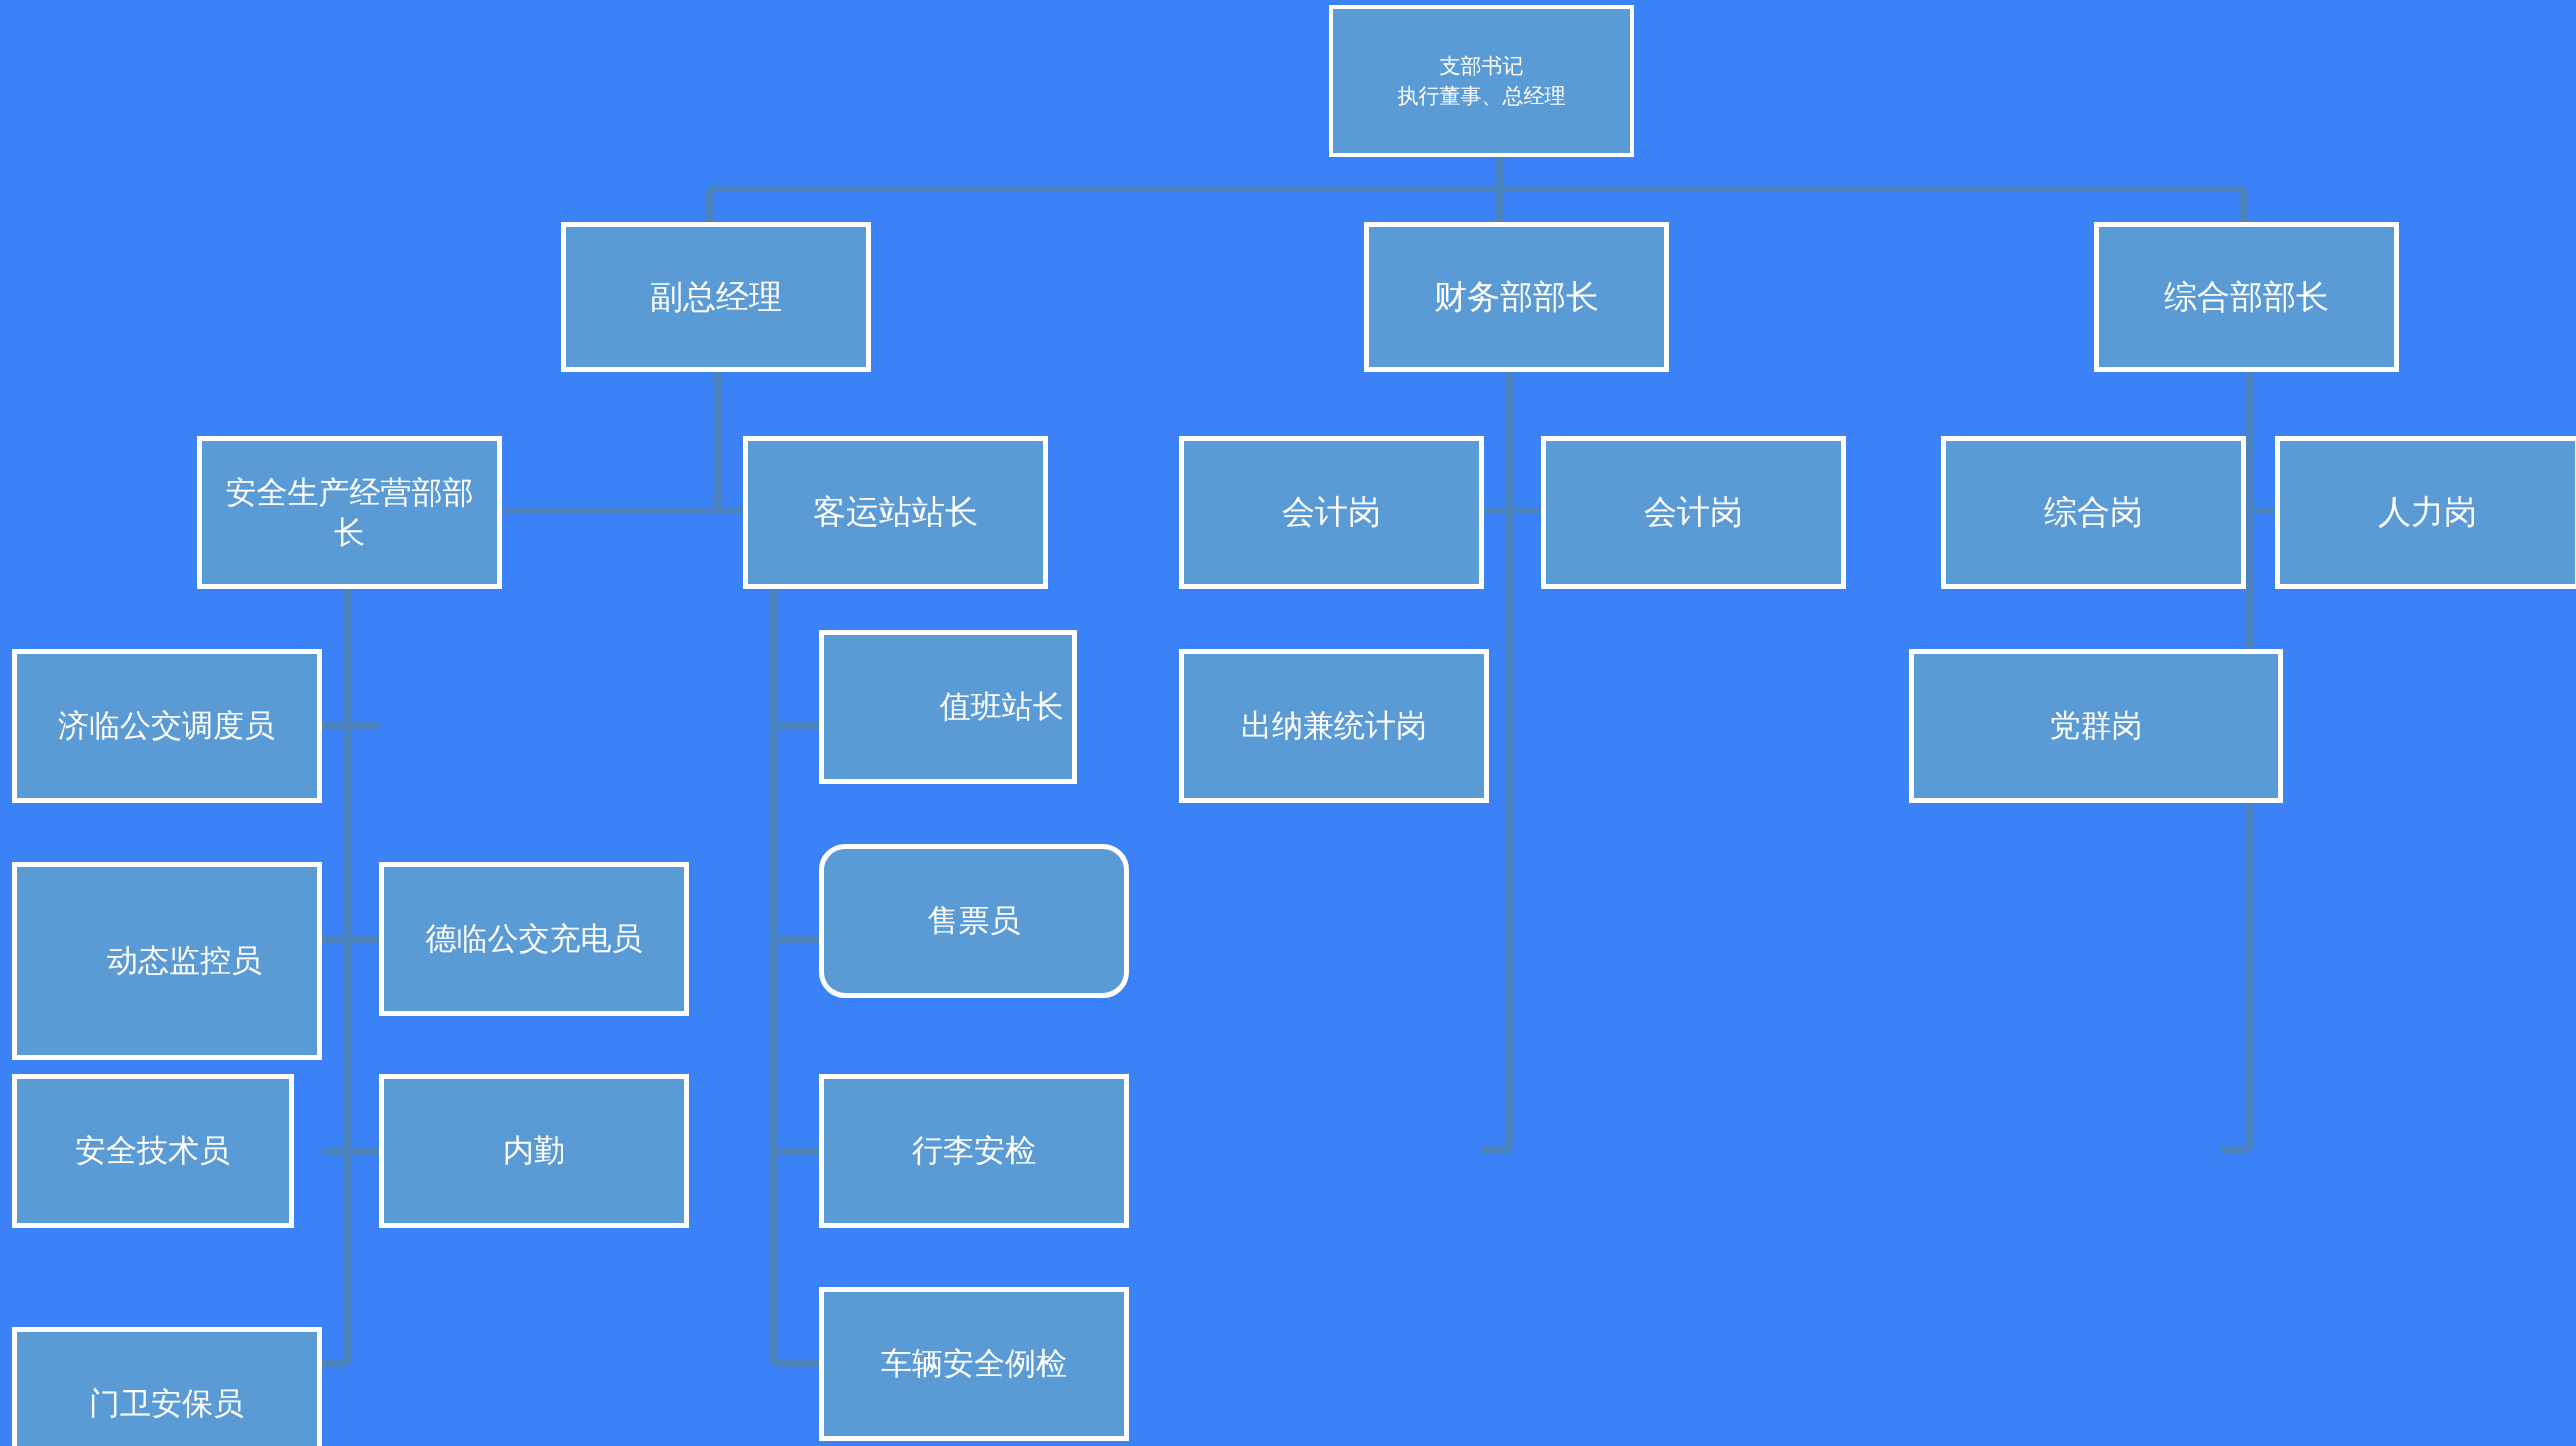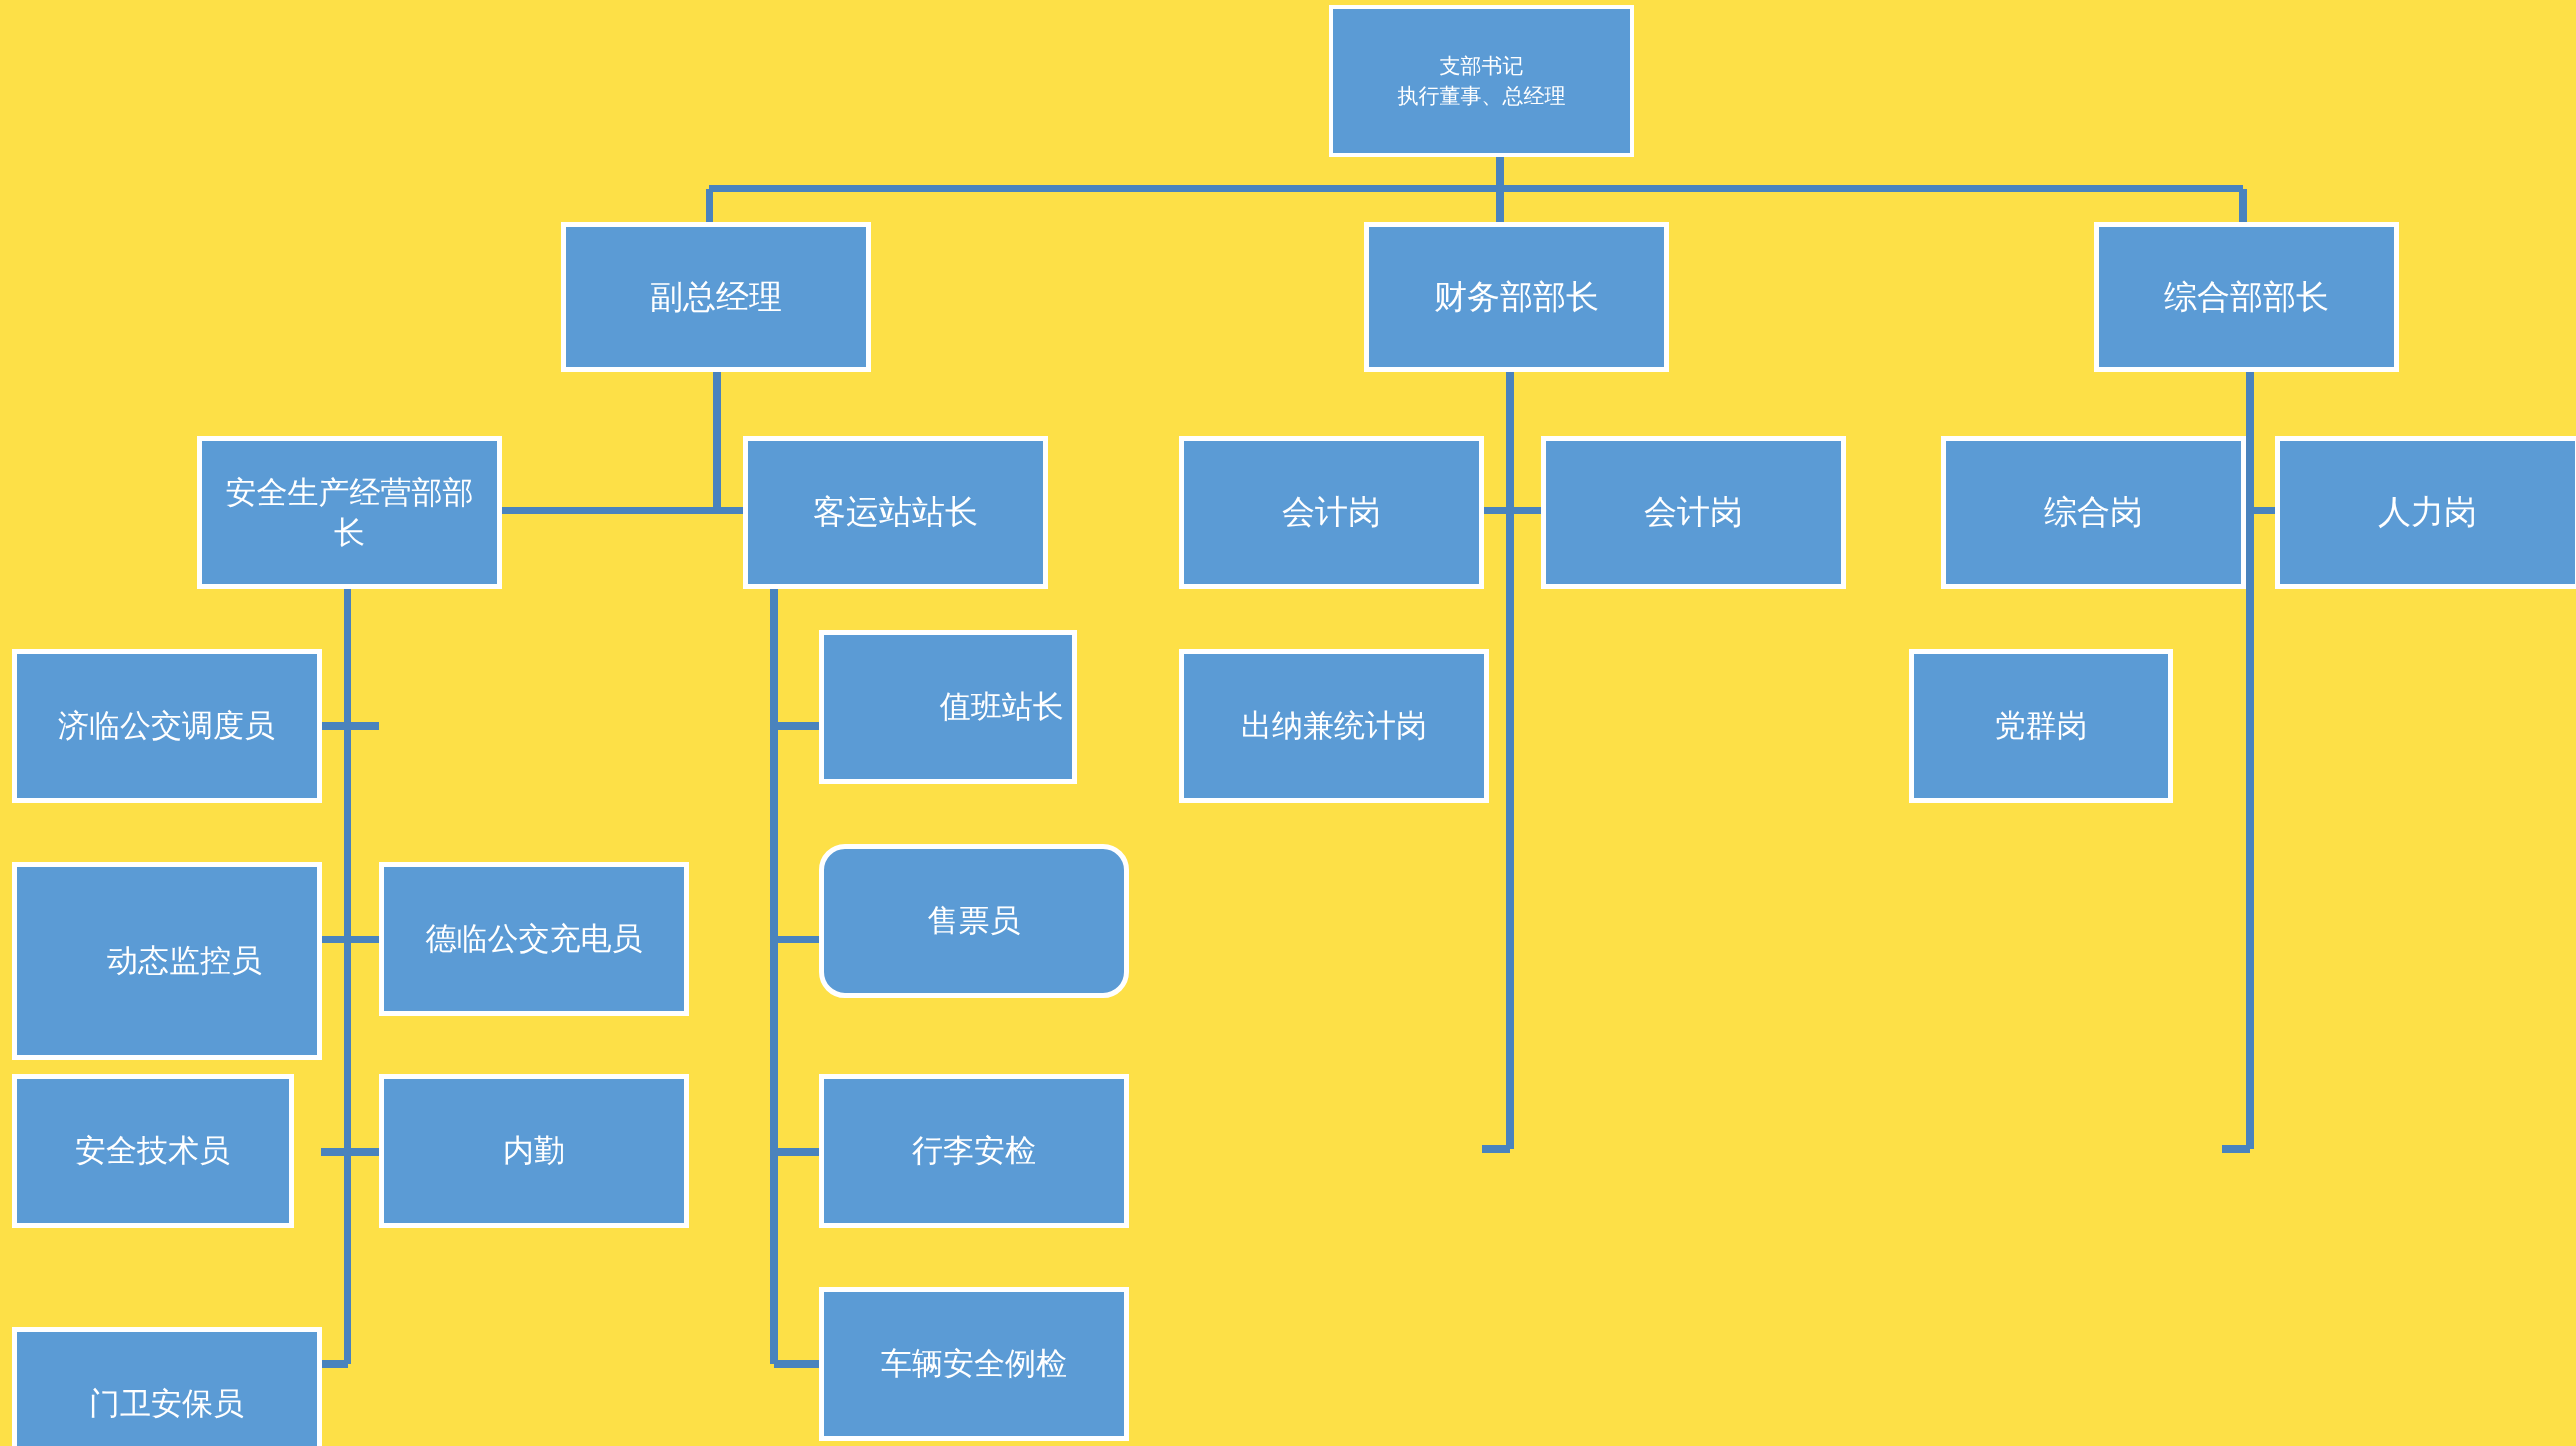--- a/index.html
+++ b/index.html
@@ -4,21 +4,21 @@
 <style>
   html, body {
     margin: 0;
     padding: 0;
     background: #000000;
   }
   #chart-canvas {
     position: relative;
     width: 2576px;
     height: 1446px;
-    background: #fde047;
+    background: #3b82f6;
     overflow: hidden;
     font-family: "Liberation Sans", "DejaVu Sans", sans-serif;
   }
   #connector-layer {
     position: absolute;
     left: 0;
     top: 0;
     width: 2576px;
     height: 1446px;
     pointer-events: none;
@@ -137,21 +137,21 @@
 
   <div class="node size-lvl4" style="left:11.6px; top:649px; width:310px; height:154px;">
     <span class="node-label">济临公交调度员</span>
   </div>
   <div class="node size-lvl4" style="left:819px; top:630px; width:258px; height:154px;justify-content:flex-end;">
     <span class="node-label">值班站长</span>
   </div>
   <div class="node size-lvl4" style="left:1179px; top:649px; width:310px; height:154px;">
     <span class="node-label">出纳兼统计岗</span>
   </div>
-  <div class="node size-lvl4" style="left:1909px; top:649px; width:264px; height:154px;">
+  <div class="node size-lvl4" style="left:1909px; top:649px; width:374px; height:154px;">
     <span class="node-label">党群岗</span>
   </div>
 
   <div class="node size-lvl4" style="left:11.6px; top:862px; width:310px; height:198px;padding-left:36px;">
     <span class="node-label">动态监控员</span>
   </div>
   <div class="node size-lvl4" style="left:379px; top:862px; width:310px; height:154px;">
     <span class="node-label">德临公交充电员</span>
   </div>
   <div class="node size-lvl4" style="left:819px; top:844px; width:310px; height:154px;border-radius:26px;">

